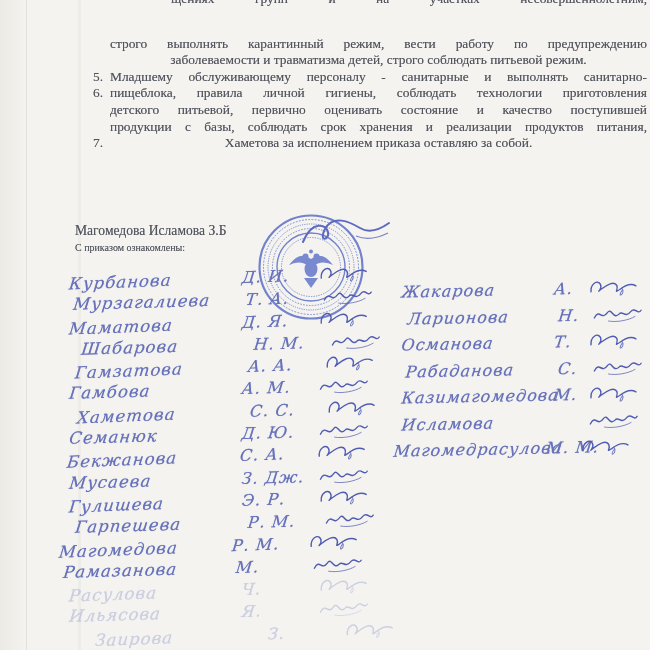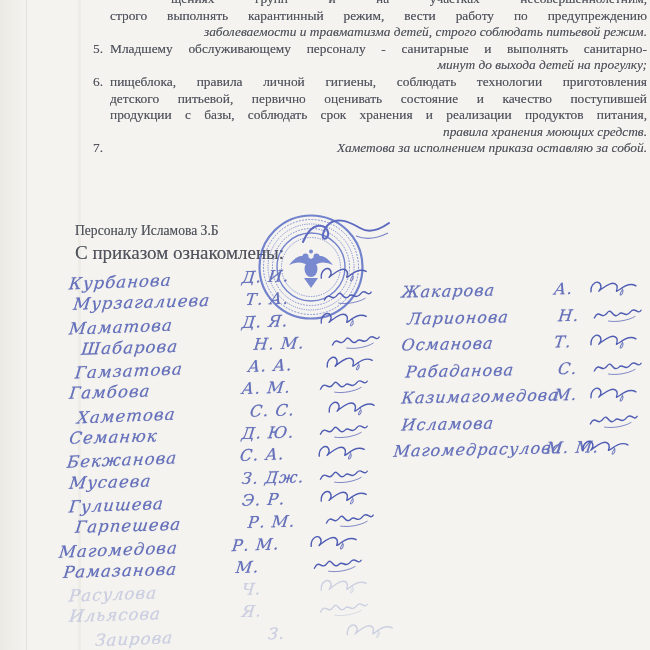--- a/index.html
+++ b/index.html
@@ -18,33 +18,33 @@
     position:absolute;top:0;height:650px;width:3px;background:rgba(120,115,105,0.05);
   }
 
   
   .doc-text{
     position:absolute;left:93px;right:3px;top:-9px;z-index:1;
     font-size:13.4px;line-height:16.6px;color:#51535d;
     text-shadow:0 0 0.5px rgba(81,83,93,0.55);
   }
   .jline{text-align:justify;text-align-last:justify;}
-  .lline{text-align:right;font-style:italic;}
+  .lline{text-align:center;}
   .clip-line{margin-left:78px;}
-  .cont{padding-left:17px;}
+  .cont{padding-left:17px;margin-top:28px;}
   .item{position:relative;padding-left:17px;}
   .item .num{position:absolute;left:0;top:0;}
 
   .principal-line{
     position:absolute;left:75px;top:223px;z-index:1;
     font-size:13.6px;color:#51535d;text-shadow:0 0 0.5px rgba(81,83,93,0.55);
   }
   .ack-line{
     position:absolute;left:75px;top:242px;z-index:1;
-    font-size:19px;color:#51535d;text-shadow:0 0 0.5px rgba(81,83,93,0.55);
+    font-size:10px;color:#51535d;text-shadow:0 0 0.5px rgba(81,83,93,0.55);
   }
 
   
   .stamp{
     position:absolute;left:256px;top:212px;width:110px;height:110px;z-index:2;
     filter:blur(0.35px);opacity:0.92;
   }
 
   
   .hand{
@@ -107,38 +107,36 @@
   <div class="jline clip-line">щениях групп и на участках несовершеннолетним,</div>
 
   <div class="cont">
     <div class="jline">строго выполнять карантинный  режим, вести работу по предупреждению</div>
     <div class="lline">заболеваемости и травматизма детей, строго соблюдать питьевой режим.</div>
   </div>
 
   <div class="item">
     <span class="num">5.</span>
     <div class="jline">Младшему обслуживающему персоналу - санитарные и выполнять санитарно-</div>
-    <div class="lline">минут до выхода детей на прогулку;</div>
   </div>
 
   <div class="item">
     <span class="num">6.</span>
     <div class="jline">пищеблока, правила личной гигиены, соблюдать технологии приготовления</div>
     <div class="jline">детского питьевой, первично оценивать состояние и качество поступившей</div>
     <div class="jline">продукции с базы, соблюдать срок хранения и реализации продуктов питания,</div>
-    <div class="lline">правила хранения моющих средств.</div>
   </div>
 
   <div class="item">
     <span class="num">7.</span>
     <div class="lline">Хаметова за исполнением приказа оставляю за собой.</div>
   </div>
 </div>
 
-<div class="principal-line">Персоналу Исламова З.Б</div>
+<div class="principal-line">Магомедова Исламова З.Б</div>
 <div class="ack-line">С приказом ознакомлены:</div>
 
 <svg class="stamp" viewBox="0 0 110 110">
   <g stroke="#4e63c3" fill="none" opacity="0.85">
     <circle cx="55" cy="55" r="51.5" stroke-width="2.2"></circle>
     <circle cx="55" cy="55" r="47.5" stroke-width="0.9" stroke-dasharray="1.8 1.4"></circle>
     <circle cx="55" cy="55" r="43" stroke-width="0.9" stroke-dasharray="1.2 1.1"></circle>
     <circle cx="55" cy="55" r="38.5" stroke-width="0.9" stroke-dasharray="1.6 1.3"></circle>
     <circle cx="55" cy="55" r="34" stroke-width="1.4"></circle>
     <circle cx="55" cy="55" r="29.5" stroke-width="0.9" stroke-dasharray="1.3 1.2"></circle>

